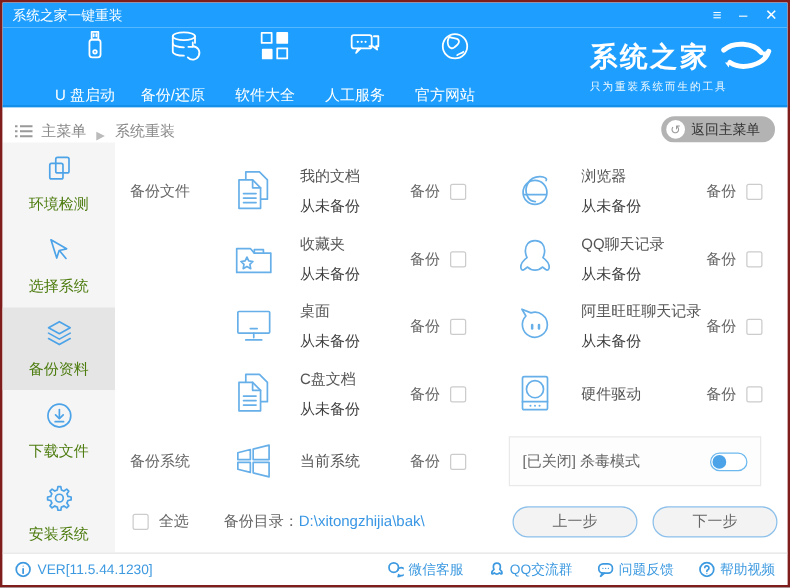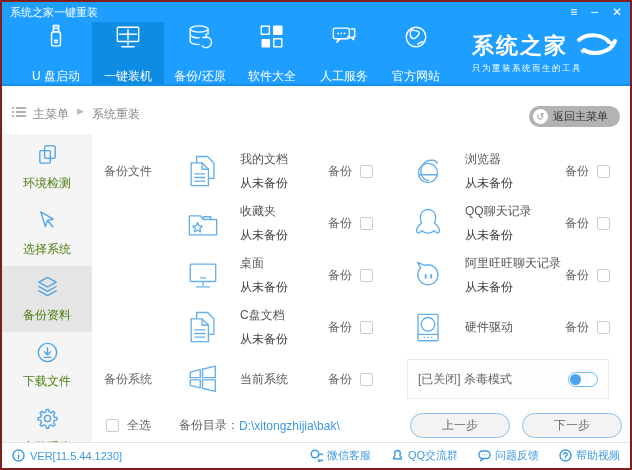--- a/index.html
+++ b/index.html
@@ -5,31 +5,31 @@
   * { margin:0; padding:0; box-sizing:border-box; }
   html,body { background:#888; font-family:"Liberation Sans","DejaVu Sans",sans-serif; }
   .window { width:632px; height:470px; background:#fff; border:2px solid #7f1d1d; display:flex; flex-direction:column; overflow:hidden; position:relative; }
 
   
   .titlebar { height:20px; background:#1E9FFF; color:#fff; display:flex; align-items:center; padding:0 8px; font-size:11px; flex:0 0 auto; }
   .titlebar .t-title { flex:1; }
   .win-controls { display:flex; gap:14px; font-size:12px; }
   .win-controls span { cursor:default; line-height:16px; }
   .navbar { height:64px; background:#1E9FFF; display:flex; align-items:stretch; padding-left:18px; flex:0 0 auto; border-bottom:2px solid #138ee9; }
-  .nav-item { width:72px; display:flex; flex-direction:column; align-items:center; justify-content:center; gap:12px; color:#fff; font-size:12px; }
+  .nav-item { width:72px; display:flex; flex-direction:column; align-items:flex-end; justify-content:center; gap:12px; color:#fff; font-size:12px; }
   .nav-item.active { background:#0E8CE4; }
   .nav-item svg { width:32px; height:32px; stroke:#fff; fill:none; stroke-width:1.6; stroke-linecap:round; stroke-linejoin:round; }
   .nav-logo { margin-left:auto; margin-right:10px; display:flex; flex-direction:column; justify-content:center; color:#fff; }
   .logo-row { display:flex; align-items:center; gap:6px; }
   .logo-title { font-size:22px; font-weight:bold; letter-spacing:2px;font-family:Liberation Mono, monospace; }
   .logo-swoosh svg { width:46px; height:26px; stroke:#fff; fill:none; stroke-width:4; stroke-linecap:round; }
   .logo-tagline { font-size:8.5px; letter-spacing:1.5px; margin-top:2px; opacity:.95; }
 
   
-  .breadcrumb { height:28px; background:#fff; display:flex; align-items:flex-start; padding:0 10px; font-size:12px; color:#888; flex:0 0 auto;margin-top:20px; }
+  .breadcrumb { height:28px; background:#fff; display:flex; align-items:flex-end; padding:0 10px; font-size:12px; color:#888; flex:0 0 auto; }
   .breadcrumb .bc-sep { color:#bbb; font-size:9px; margin:0 8px; }
   .bc-list-icon svg { width:15px; height:12px; stroke:#999; stroke-width:1.5; margin-right:6px; }
   .back-btn { margin-left:auto; background:#b3b3b3; color:#333; border:none; border-radius:11px; height:21px; padding:0 12px 0 4px; font-size:11px; display:flex; align-items:center; gap:5px; cursor:pointer; }
   .back-btn .circ { width:15px; height:15px; border-radius:50%; background:#fff; display:flex; align-items:center; justify-content:center; color:#9a9a9a; font-size:10px; }
 
   
   .body { flex:1; display:flex; min-height:0; }
   .sidebar { width:90px; background:#f5f5f5; flex:0 0 auto; }
   .side-item { height:66px; display:flex; flex-direction:column; align-items:center; justify-content:center; gap:5px; font-size:12px; color:#4d7c0f; cursor:pointer; }
   .side-item.active { background:#e5e5e5; }
@@ -88,30 +88,20 @@
   <div class="navbar">
     <div class="nav-item">
       <span><svg viewBox="0 0 36 36">
             <rect x="13" y="12" width="10" height="16" rx="2.5"></rect>
             <rect x="15" y="5" width="6" height="7"></rect>
             <line x1="16.8" y1="7" x2="16.8" y2="9"></line>
             <line x1="19.2" y1="7" x2="19.2" y2="9"></line>
             <circle cx="18" cy="23" r="1.6"></circle>
           </svg></span>
       <span>U 盘启动</span>
-    </div>
-    <div class="nav-item active">
-      <span><svg viewBox="0 0 36 36">
-            <rect x="6" y="7" width="24" height="16" rx="1"></rect>
-            <line x1="18" y1="9.5" x2="18" y2="20.5"></line>
-            <line x1="8.5" y1="15" x2="27.5" y2="15"></line>
-            <line x1="18" y1="23" x2="18" y2="27"></line>
-            <line x1="11" y1="29" x2="25" y2="29"></line>
-          </svg></span>
-      <span>一键装机</span>
     </div>
     <div class="nav-item">
       <span><svg viewBox="0 0 36 36">
             <ellipse cx="17" cy="9" rx="10" ry="3.5"></ellipse>
             <path d="M7 9 v14 c0 1.9 4.5 3.5 10 3.5"></path>
             <path d="M27 9 v6"></path>
             <path d="M7 15.5 c0 1.9 4.5 3.5 10 3.5"></path>
             <path d="M25 18 a6 6 0 1 1 -4.5 10"></path>
             <path d="M25 14.5 v4 h-4"></path>
           </svg></span>

